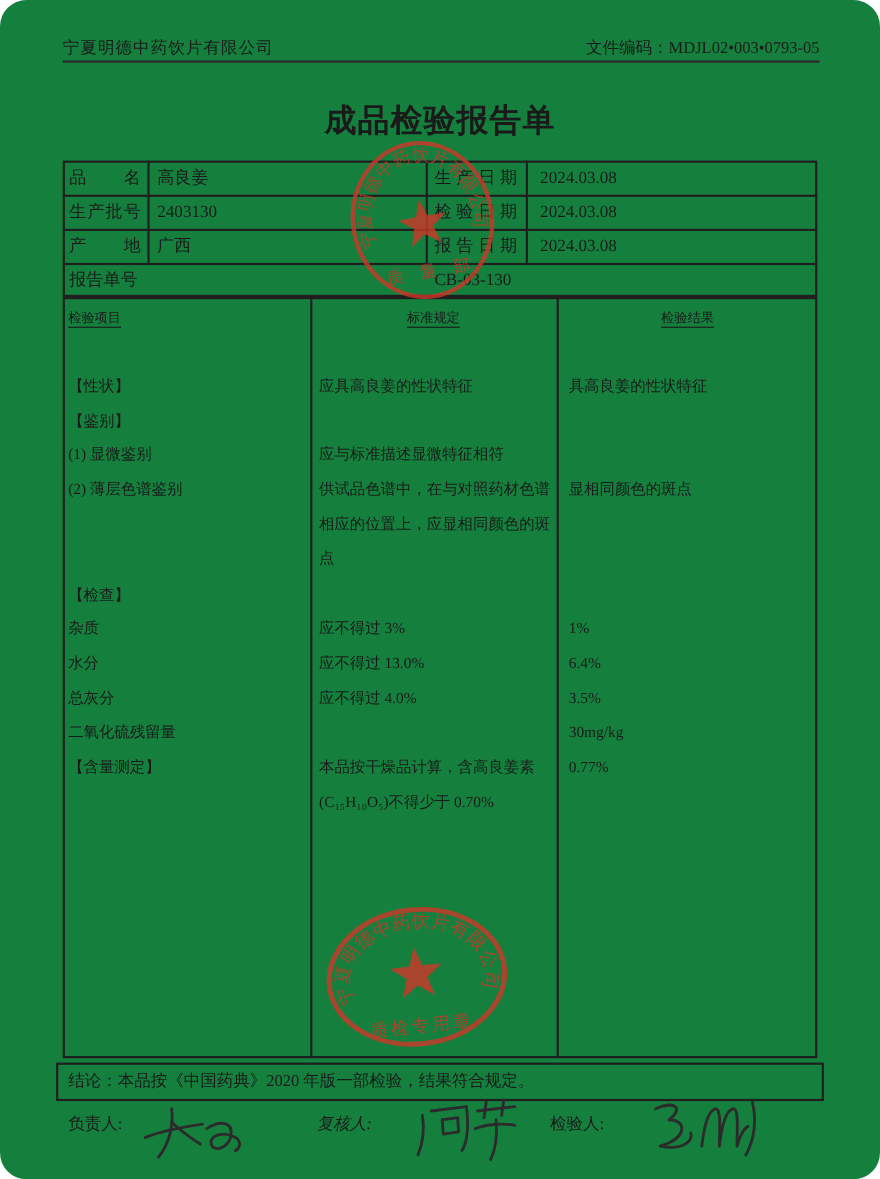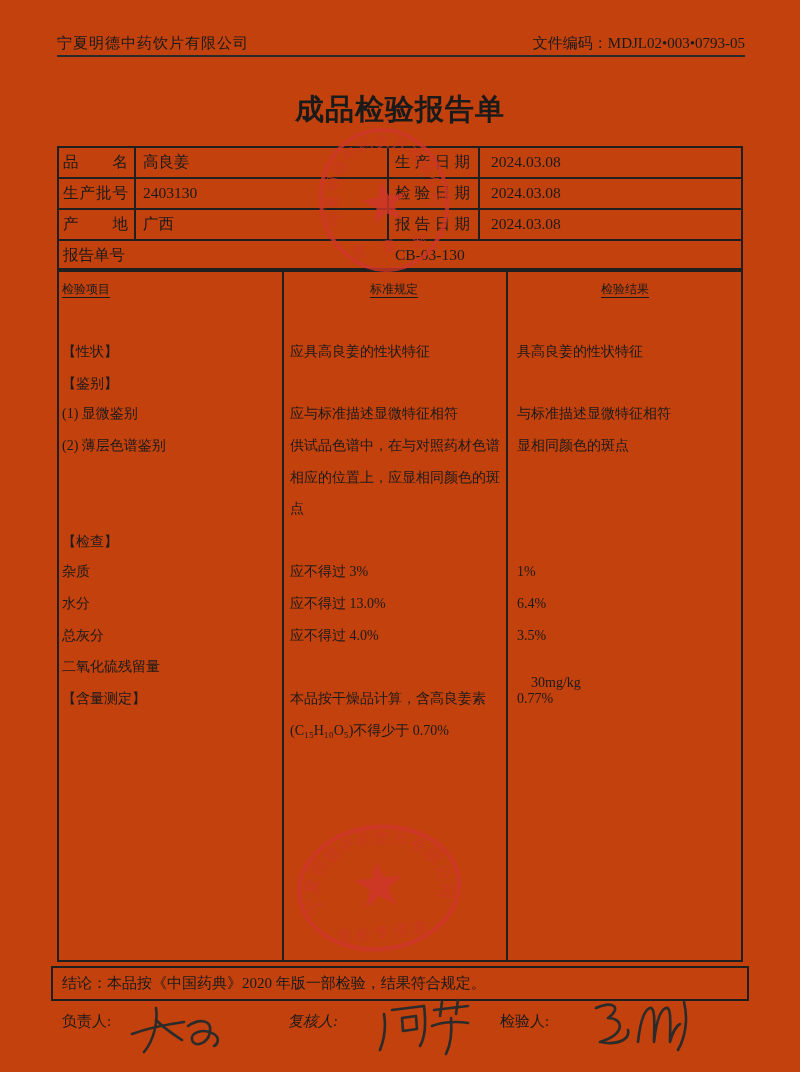--- a/index.html
+++ b/index.html
@@ -1,17 +1,17 @@
 <!DOCTYPE html>
 <html><head>
 <meta charset="utf-8">
 <style>
   html,body{margin:0;padding:0;background:#ffffff;}
-  .page{position:relative;width:800px;height:1072px;background:#c2410c;overflow:hidden;
-        font-family:"Liberation Serif","DejaVu Serif",serif;color:#1a1a1a;}
+  .page{position:relative;width:800px;height:1072px;background:#15803d;overflow:hidden;
+        font-family:"Liberation Serif","DejaVu Serif",serif;color:#1a1a1a;border-radius:24px;}
   .abs{position:absolute;}
   
   .ph-company{left:57px;top:34px;font-size:15px;letter-spacing:1px;}
   .ph-code{right:55px;top:34px;font-size:15px;}
   .ph-rule{left:57px;top:55px;width:688px;height:2px;background:#2a2a2a;}
   
   .title{left:0;top:90px;width:800px;text-align:center;font-size:29px;font-weight:bold;letter-spacing:1px;}
   
   .boxA{left:57px;top:146px;width:686px;height:124px;border:2px solid #1f1f1f;box-sizing:border-box;}
   .boxB{left:57px;top:270px;width:686px;height:692px;border:2px solid #1f1f1f;box-sizing:border-box;}
@@ -94,26 +94,25 @@
   <div class="abs sp std" style="left:290px;top:437px;width:214px;">供试品色谱中，在与对照药材色谱
 相应的位置上，应显相同颜色的斑
 点</div>
   <div class="abs sp" style="left:290px;top:563px;width:212px;">应不得过 3%</div>
   <div class="abs sp" style="left:290px;top:595px;width:212px;">应不得过 13.0%</div>
   <div class="abs sp" style="left:290px;top:627px;width:212px;">应不得过 4.0%</div>
   <div class="abs sp std" style="left:290px;top:690px;width:214px;">本品按干燥品计算，含高良姜素
 (C₁₅H₁₀O₅)不得少于 0.70%</div>
 
   <div class="abs sp" style="left:517px;top:343px;width:220px;">具高良姜的性状特征</div>
-  <div class="abs sp" style="left:517px;top:405px;width:220px;">与标准描述显微特征相符</div>
   <div class="abs sp" style="left:517px;top:437px;width:220px;">显相同颜色的斑点</div>
   <div class="abs sp" style="left:517px;top:563px;width:220px;">1%</div>
   <div class="abs sp" style="left:517px;top:595px;width:220px;">6.4%</div>
   <div class="abs sp" style="left:517px;top:627px;width:220px;">3.5%</div>
-  <div class="abs sp" style="left:531px;top:658px;width:220px;margin-top:16px;">30mg/kg</div>
+  <div class="abs sp" style="left:517px;top:658px;width:220px;">30mg/kg</div>
   <div class="abs sp" style="left:517px;top:690px;width:220px;">0.77%</div>
 
   <svg class="abs stamp" style="left:314px;top:124px;" width="140" height="152" viewBox="0 0 140 152">
     <g transform="rotate(-10 70 76)" fill="#cf362a" stroke="none">
       <ellipse cx="70" cy="76" rx="63" ry="70" fill="none" stroke="#cf362a" stroke-width="4"></ellipse>
       <path id="arcTop" d="M29.3,103 A47,54 0 1 1 110.7,103" fill="none" stroke="none"></path>
       <text font-size="15.5" letter-spacing="0.5" fill="#cf362a">
         <textPath href="#arcTop" startOffset="50%" text-anchor="middle">宁夏明德中药饮片有限公司</textPath>
       </text>
       <g transform="translate(70,80) scale(1.15)">

